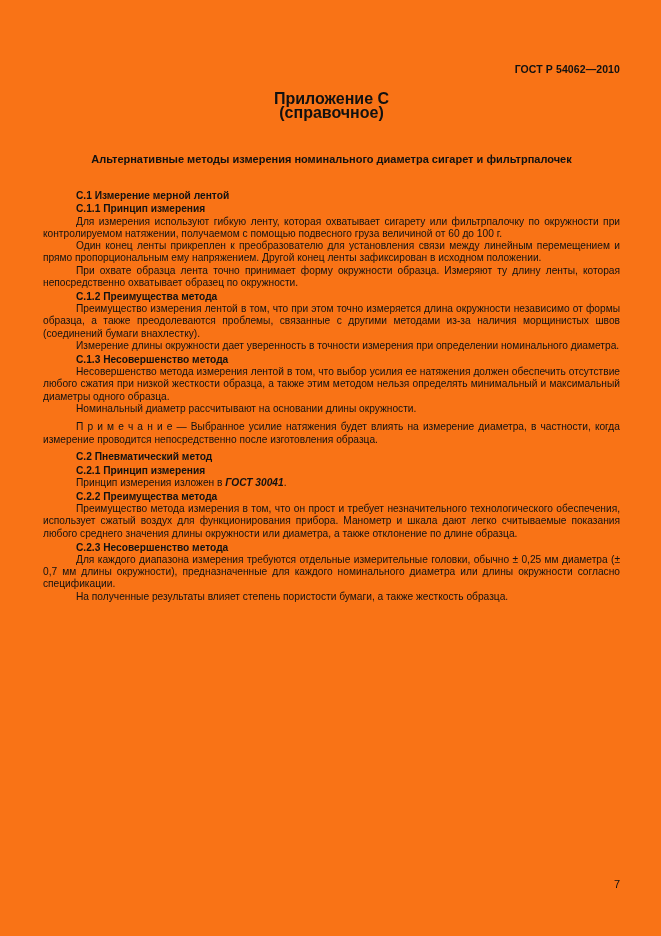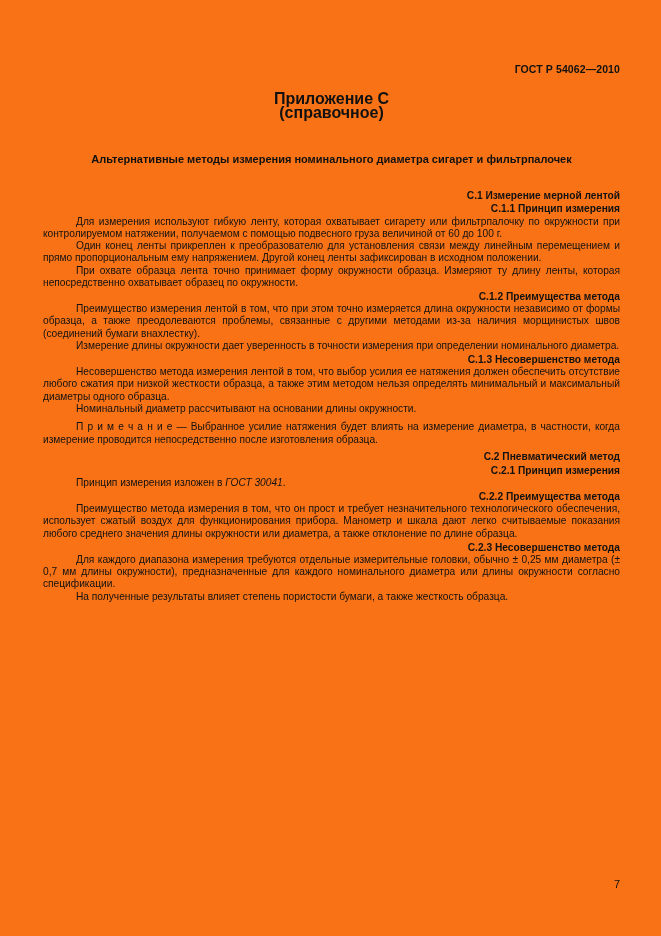--- a/index.html
+++ b/index.html
@@ -46,23 +46,23 @@
   .body-text {
     position: absolute;
     top: 188px;
     left: 43px;
     right: 41px;
     font-size: 10.2px;
     line-height: 12.3px;
     text-align: justify;
   }
   .body-text p { text-indent: 33px; }
-  .h { font-weight: 700; margin-top: 1.5px; text-align: right; }
+  .h { font-weight: 700; margin-top: 1.5px; text-align: left; }
   .note { margin-top: 6px; margin-bottom: 5px; }
-  .italic { font-style: italic; }
+  .italic { font-style: italic; font-weight: bold; }
   .page-footer {
     position: absolute;
     bottom: 46px;
     right: 41px;
     font-size: 11px;
   }
 </style>
 </head>
 <body>
 

